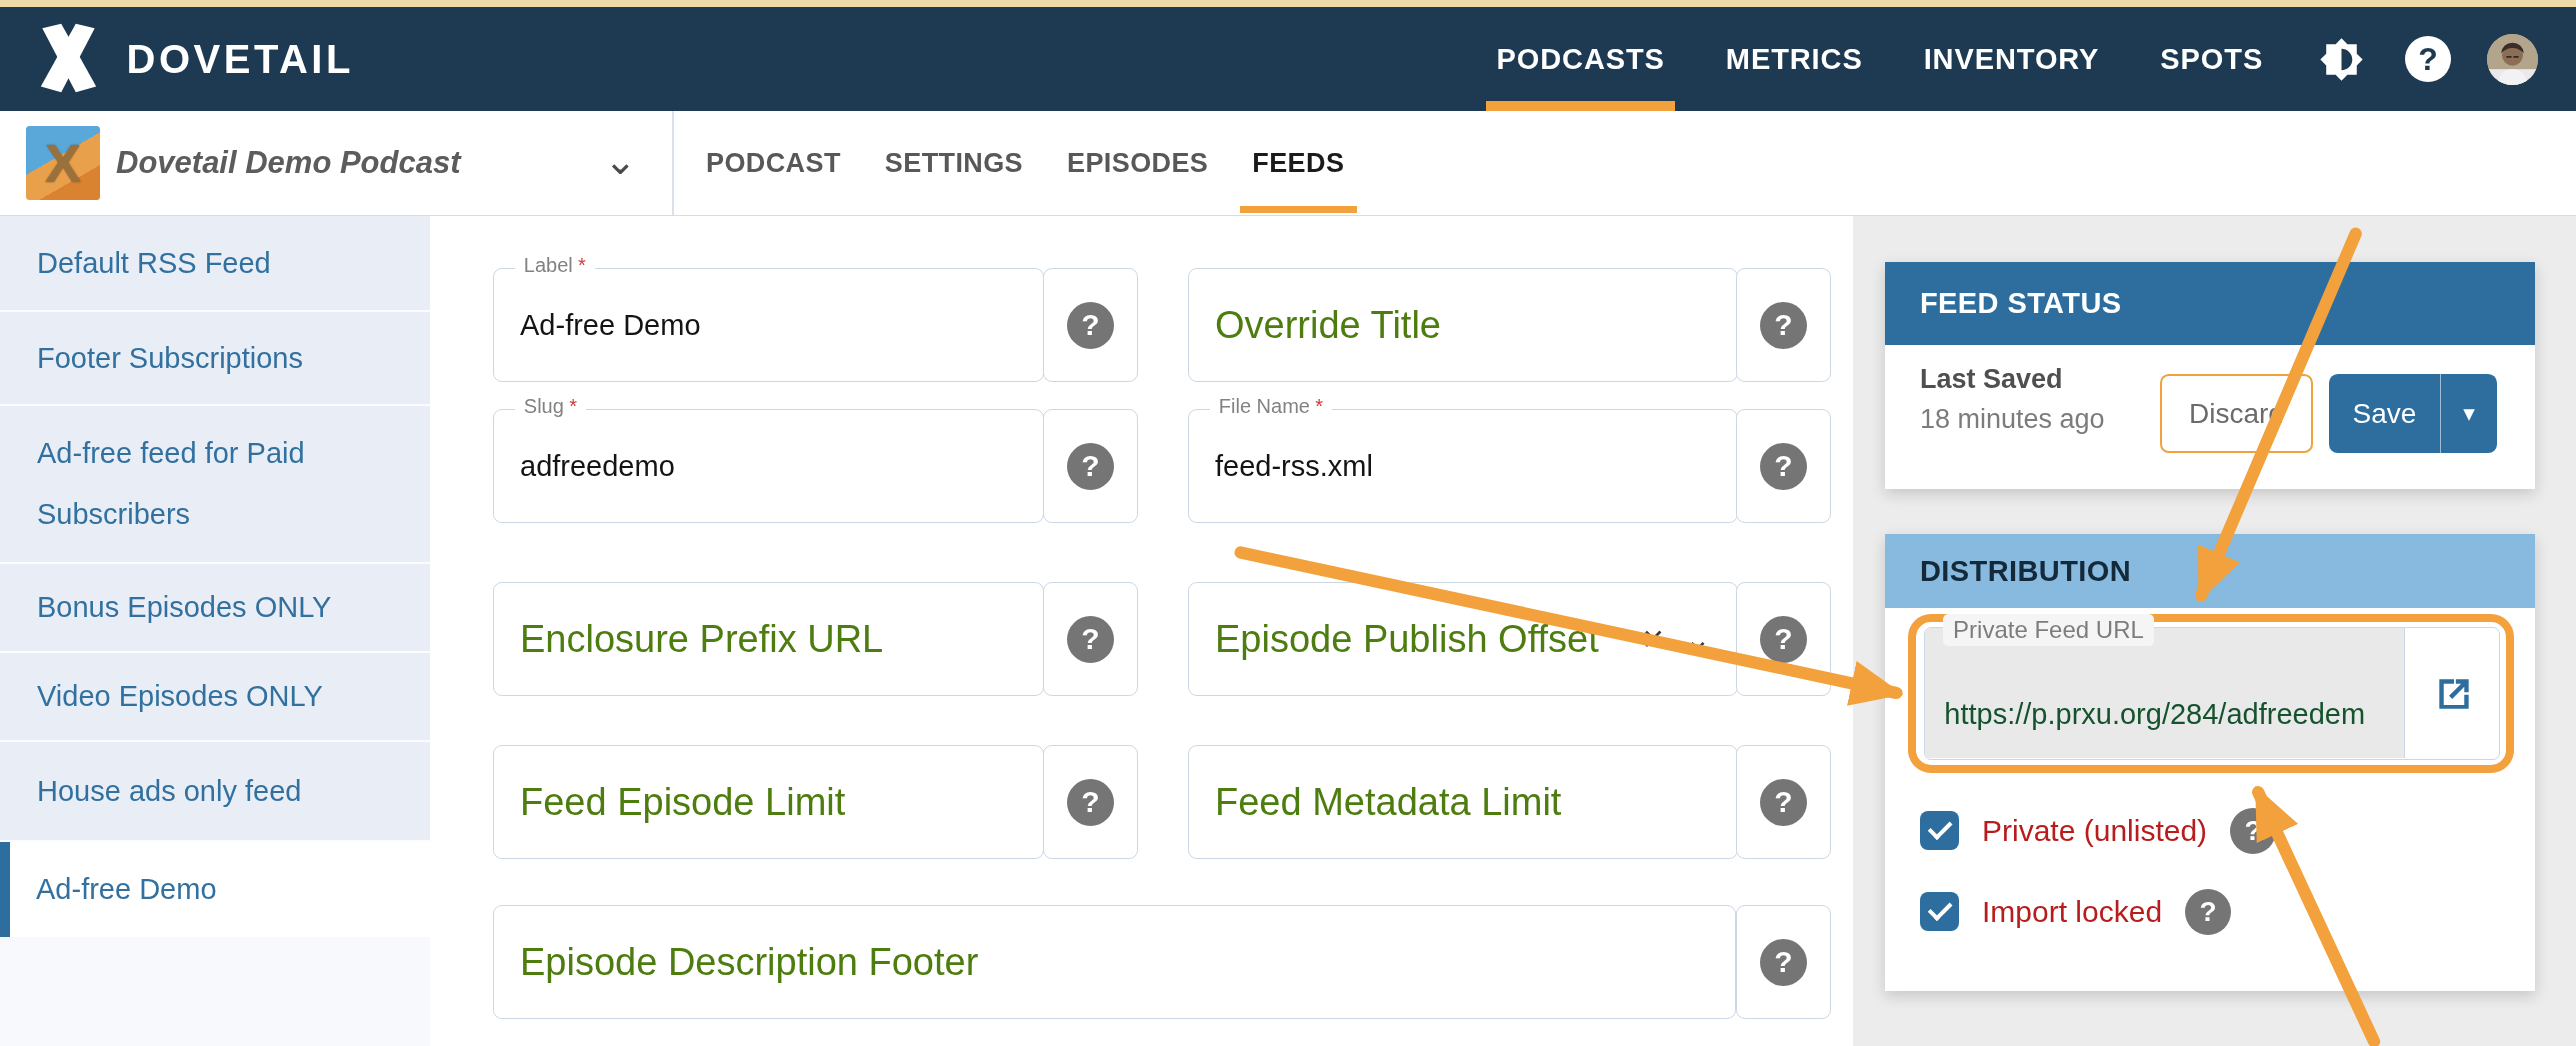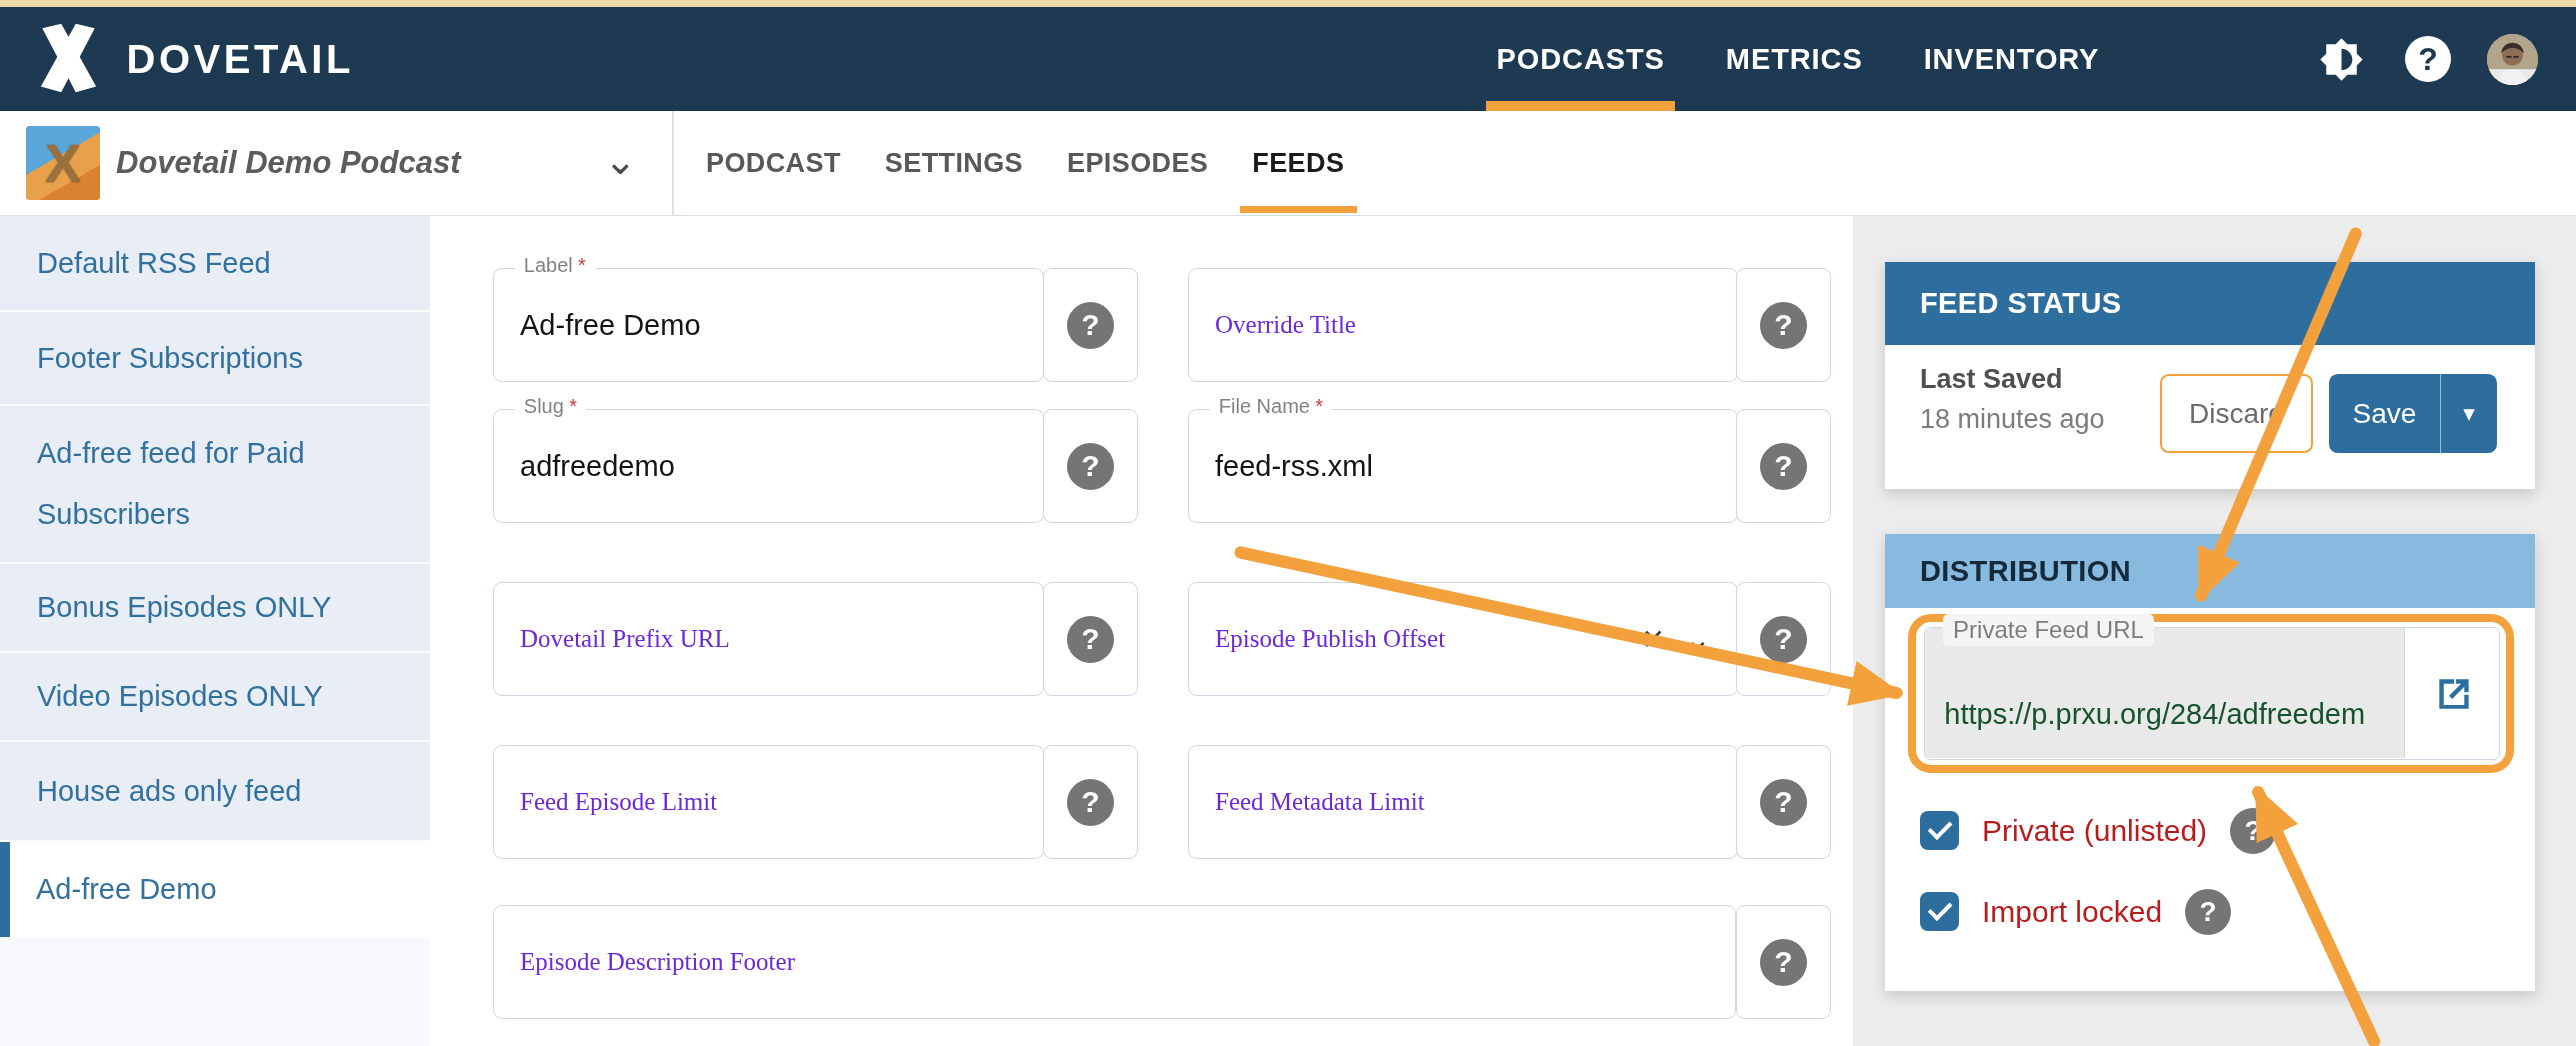--- a/index.html
+++ b/index.html
@@ -50,21 +50,21 @@
   .side-item:nth-child(5){height:89px;} .side-item:nth-child(6){height:100px;}
   .side-item:nth-child(7){height:95px;}
   .side-item.active { background:#ffffff; border-left:10.5px solid #2e6e9e; padding-left:26px; border-bottom:none; }
 
   
   .form-area { position:absolute; left:430px; top:216px; width:1422px; height:831px; background:#ffffff; }
   .field { position:absolute; height:114px; background:#ffffff; border:1.8px solid #ccd7e4; border-radius:8.8px; }
   .field .value { position:absolute; left:26px; top:0; height:100%; display:flex; align-items:center;
                   font-size:29px; color:#141414; white-space:nowrap; }
   .field .inner-label { position:absolute; left:26px; top:0; height:100%; display:flex; align-items:center;
-                        font-size:25px; color:#6d28d9; white-space:nowrap;font-family:Liberation Serif, serif; }
+                        font-size:38px; color:#4d7c0f; white-space:nowrap; }
   .float-label { position:absolute; left:21px; top:-15px; background:#ffffff; padding:0 8.8px;
                  font-size:20px; color:#828282; white-space:nowrap; }
   .float-label .req { color:#cc3b3b; margin-left:5.3px; }
   .helpbox { position:absolute; width:95px; height:114px; background:#ffffff; border:1.8px solid #ccd7e4;
              border-radius:8.8px; display:flex; align-items:center; justify-content:center; }
   .help-circle { width:47px; height:47px; border-radius:50%; background:#757575; color:#ffffff;
                  font-size:30px; font-weight:bold; display:flex; align-items:center; justify-content:center; cursor:pointer; }
   .fx-clear { position:absolute; right:72px; top:0; height:100%; display:flex; align-items:center;
               font-size:28px; color:#3c3c3c; cursor:pointer; }
   .fx-chev { position:absolute; right:26px; top:0; height:100%; display:flex; align-items:center;
@@ -137,20 +137,21 @@
           <path d="M10 8 L36 2 L84 88 L56 96 Z" fill="#ffffff"></path>
           <path d="M82 8 L56 2 L8 88 L36 96 Z" fill="#ffffff"></path>
         </svg>
       </span>
       <span class="logo-text">DOVETAIL</span>
     </div>
     <div class="nav-menu">
       <div class="nav-item active">PODCASTS</div>
       <div class="nav-item">METRICS</div>
       <div class="nav-item">INVENTORY</div>
+      <div class="nav-item">SPOTS</div>
     </div>
     <div class="nav-icon" style="left:2316px; width:51px;">
       <svg width="47" height="47" viewBox="0 0 24 24">
         <path d="M12 1.2 L15 4.2 H19.8 V9 L22.8 12 L19.8 15 V19.8 H15 L12 22.8 L9 19.8 H4.2 V15 L1.2 12 L4.2 9 V4.2 H9 Z" fill="#ffffff"></path>
         <path d="M12 6.5 A5.5 5.5 0 0 1 12 17.5 Z" fill="#1e3a52"></path>
       </svg>
     </div>
     <div class="nav-icon" style="left:2405px; width:46px;">
       <div class="nav-help-circle">
           <span>?</span>
@@ -238,21 +239,21 @@
       </span>
       <span class="value">feed-rss.xml</span>
     </div>
     <div class="helpbox r2 hR">
       <div class="help-circle">
           <span>?</span>
         </div>
     </div>
 
     <div class="field r3 cL">
-      <span class="inner-label">Dovetail Prefix URL</span>
+      <span class="inner-label">Enclosure Prefix URL</span>
     </div>
     <div class="helpbox r3 hL">
       <div class="help-circle">
           <span>?</span>
         </div>
     </div>
 
     <div class="field r3 cR">
       <span class="inner-label">Episode Publish Offset</span>
       <span class="fx-clear">✕</span>

